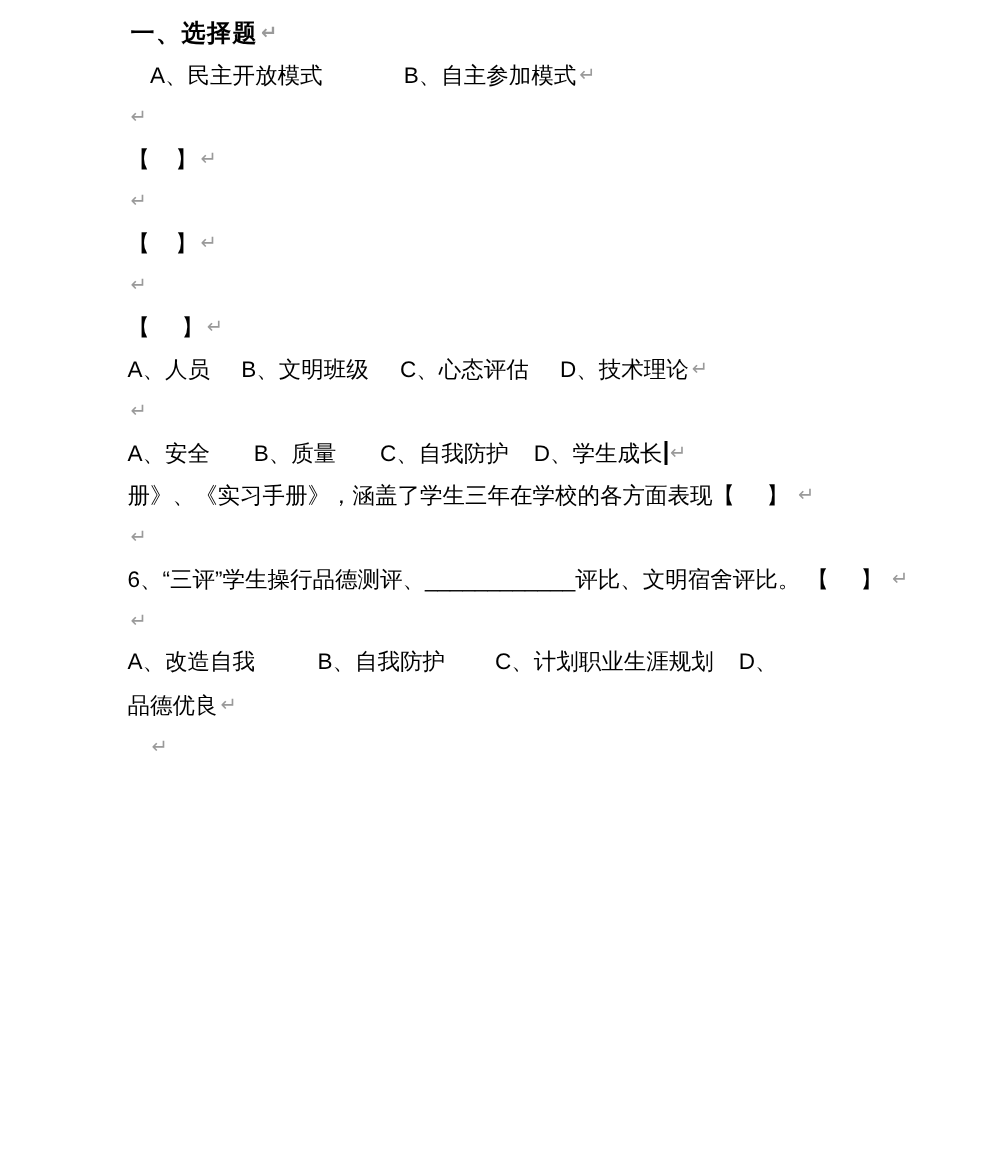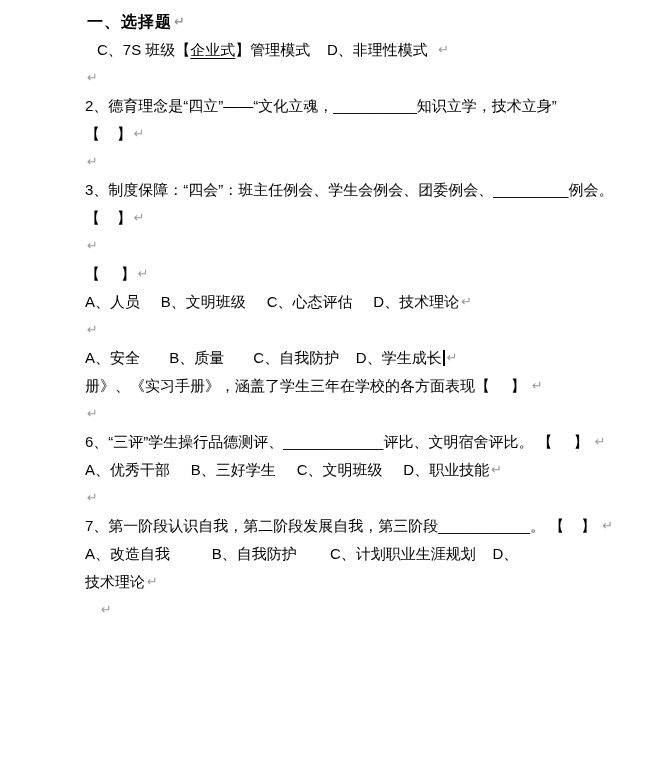--- a/index.html
+++ b/index.html
@@ -40,35 +40,31 @@
     vertical-align: -3px;
     margin-left: 1px;
   }
 </style>
 </head>
 <body>
 
 <div class="page">
   <div id="doc">
       <div class="line bold" style="padding-left: 2px;"><span class="run">一、选择题</span><span class="pmark" style="color: rgb(154, 154, 154);">↵</span></div>
-      <div class="line" style="padding-left: 12px;"><span class="run">C、7S 班级【</span><span class="run u">企业式</span><span class="run">】管理模式    D、非理性模式  </span><span class="pmark" style="color: rgb(154, 154, 154);">↵</span></div>
+      <div class="line" style="padding-left: 15px;"><span class="run">A、民主开放模式             B、自主参加模式</span><span class="pmark" style="color: rgb(154, 154, 154);">↵</span></div>
       <div class="line"><span class="pmark" style="color: rgb(154, 154, 154);">↵</span></div>
-      <div class="line"><span class="run">2、德育理念是“四立”——“文化立魂，__________知识立学，技术立身”</span></div>
       <div class="line"><span class="run">【    】</span><span class="pmark" style="color: rgb(154, 154, 154);">↵</span></div>
       <div class="line"><span class="pmark" style="color: rgb(154, 154, 154);">↵</span></div>
-      <div class="line"><span class="run">3、制度保障：“四会”：班主任例会、学生会例会、团委例会、_________例会。</span></div>
       <div class="line"><span class="run">【    】</span><span class="pmark" style="color: rgb(154, 154, 154);">↵</span></div>
       <div class="line"><span class="pmark" style="color: rgb(154, 154, 154);">↵</span></div>
       <div class="line"><span class="run">【     】</span><span class="pmark" style="color: rgb(154, 154, 154);">↵</span></div>
       <div class="line"><span class="run">A、人员     B、文明班级     C、心态评估     D、技术理论</span><span class="pmark" style="color: rgb(154, 154, 154);">↵</span></div>
       <div class="line"><span class="pmark" style="color: rgb(154, 154, 154);">↵</span></div>
       <div class="line"><span class="run">A、安全       B、质量       C、自我防护    D、学生成长</span><span class="caret"></span><span class="pmark" style="color: rgb(154, 154, 154);">↵</span></div>
       <div class="line"><span class="run">册》、《实习手册》，涵盖了学生三年在学校的各方面表现【     】 </span><span class="pmark" style="color: rgb(154, 154, 154);">↵</span></div>
       <div class="line"><span class="pmark" style="color: rgb(154, 154, 154);">↵</span></div>
       <div class="line"><span class="run">6、“三评”学生操行品德测评、____________评比、文明宿舍评比。 【     】 </span><span class="pmark" style="color: rgb(154, 154, 154);">↵</span></div>
-      <div class="line"><span class="run">A、优秀干部     B、三好学生     C、文明班级     D、职业技能</span><span class="pmark" style="color: rgb(154, 154, 154);">↵</span></div>
       <div class="line"><span class="pmark" style="color: rgb(154, 154, 154);">↵</span></div>
-      <div class="line"><span class="run">7、第一阶段认识自我，第二阶段发展自我，第三阶段___________。 【    】 </span><span class="pmark" style="color: rgb(154, 154, 154);">↵</span></div>
       <div class="line"><span class="run">A、改造自我          B、自我防护        C、计划职业生涯规划    D、</span></div>
-      <div class="line"><span class="run">技术理论</span><span class="pmark" style="color: rgb(154, 154, 154);">↵</span></div>
+      <div class="line"><span class="run">品德优良</span><span class="pmark" style="color: rgb(154, 154, 154);">↵</span></div>
       <div class="line" style="padding-left: 14px;"><span class="pmark" style="color: rgb(154, 154, 154);">↵</span></div>
     </div>
 </div>
 
 </body></html>

